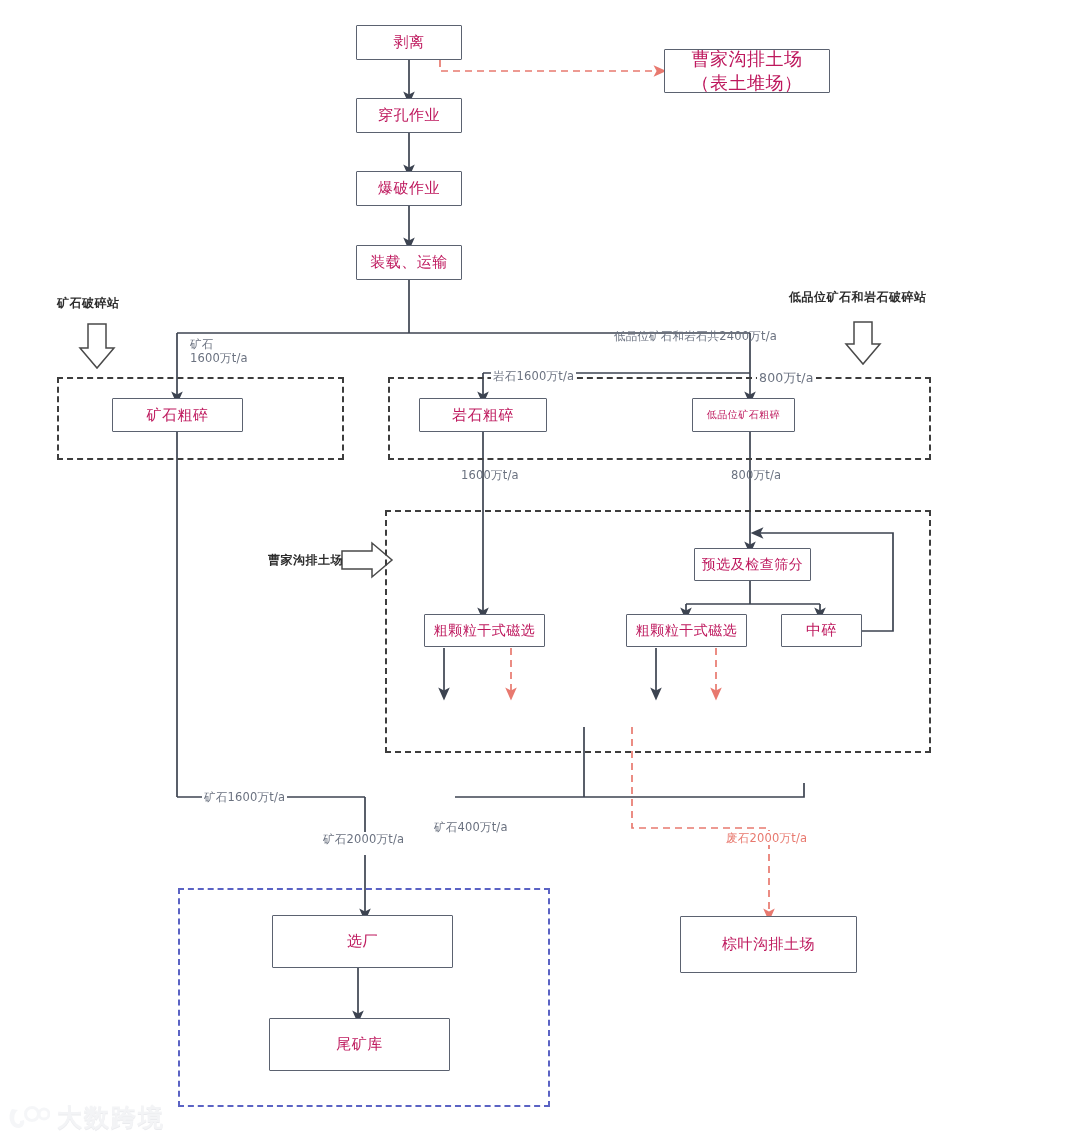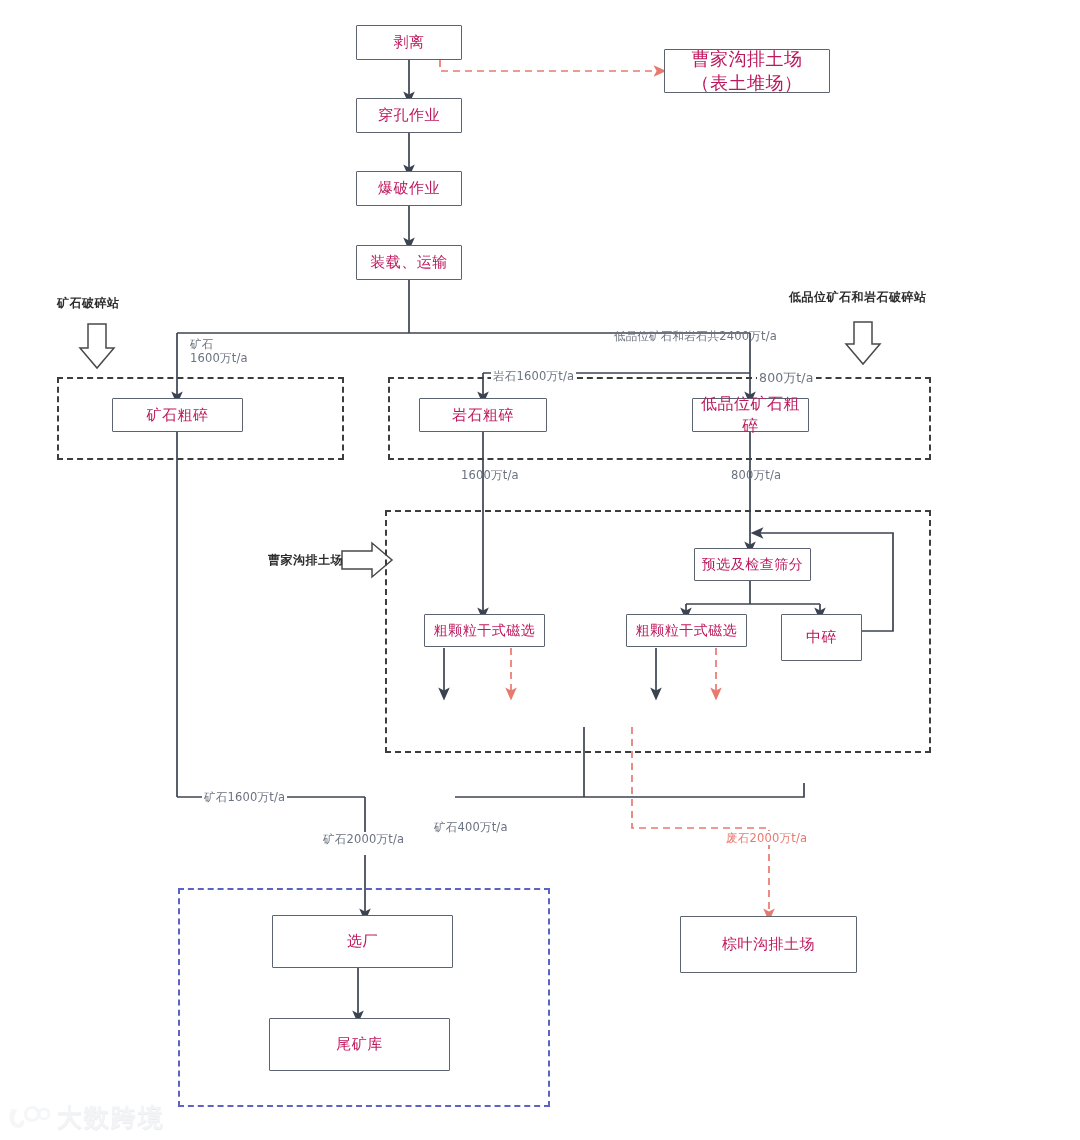--- a/index.html
+++ b/index.html
@@ -180,29 +180,29 @@
 
   <div class="node" style="left:356px; top:245px; width:106px; height:35px;">装载、运输</div>
 
   <div class="node" style="left:664px; top:49px; width:166px; height:44px; font-size:18px;">曹家沟排土场
 （表土堆场）</div>
 
   <div class="node" style="left:112px; top:398px; width:131px; height:34px;">矿石粗碎</div>
 
   <div class="node" style="left:419px; top:398px; width:128px; height:34px;">岩石粗碎</div>
 
-  <div class="node" style="left:692px; top:398px; width:117px; height:34px; font-size:16px;">低品位矿石粗碎</div>
+  <div class="node" style="left:692px; top:398px; width:103px; height:34px; font-size:10px;">低品位矿石粗碎</div>
 
   <div class="node" style="left:694px; top:548px; width:117px; height:33px; font-size:14px;">预选及检查筛分</div>
 
   <div class="node" style="left:424px; top:614px; width:121px; height:33px; font-size:14px;">粗颗粒干式磁选</div>
 
   <div class="node" style="left:626px; top:614px; width:121px; height:33px; font-size:14px;">粗颗粒干式磁选</div>
 
-  <div class="node" style="left:781px; top:614px; width:81px; height:47px;">中碎</div>
+  <div class="node" style="left:781px; top:614px; width:81px; height:33px;">中碎</div>
 
 
   <div class="node" style="left:272px; top:915px; width:181px; height:53px;">选厂</div>
 
   <div class="node" style="left:269px; top:1018px; width:181px; height:53px;">尾矿库</div>
 
   <div class="node" style="left:680px; top:916px; width:177px; height:57px;">棕叶沟排土场</div>
 
   <div class="station-label" style="left:57px; top:295px;">矿石破碎站</div>
   <div class="station-label" style="left:789px; top:289px;">低品位矿石和岩石破碎站</div>

